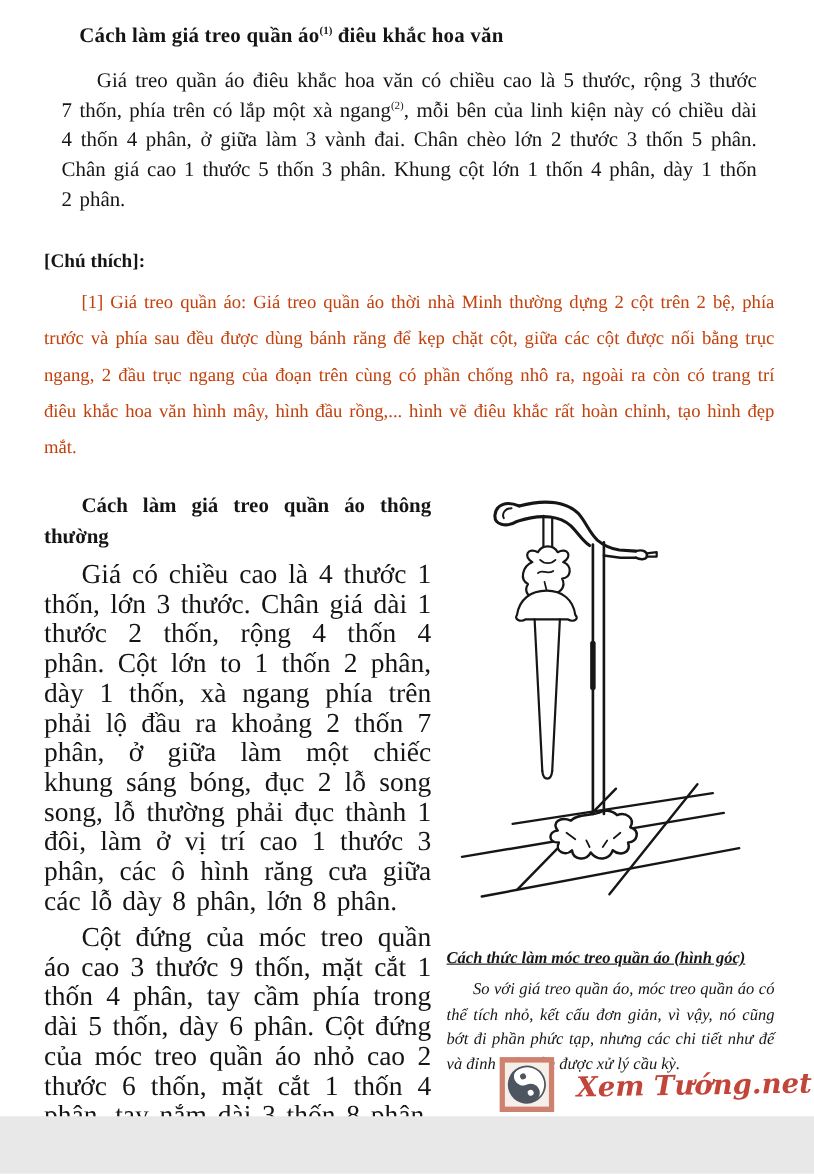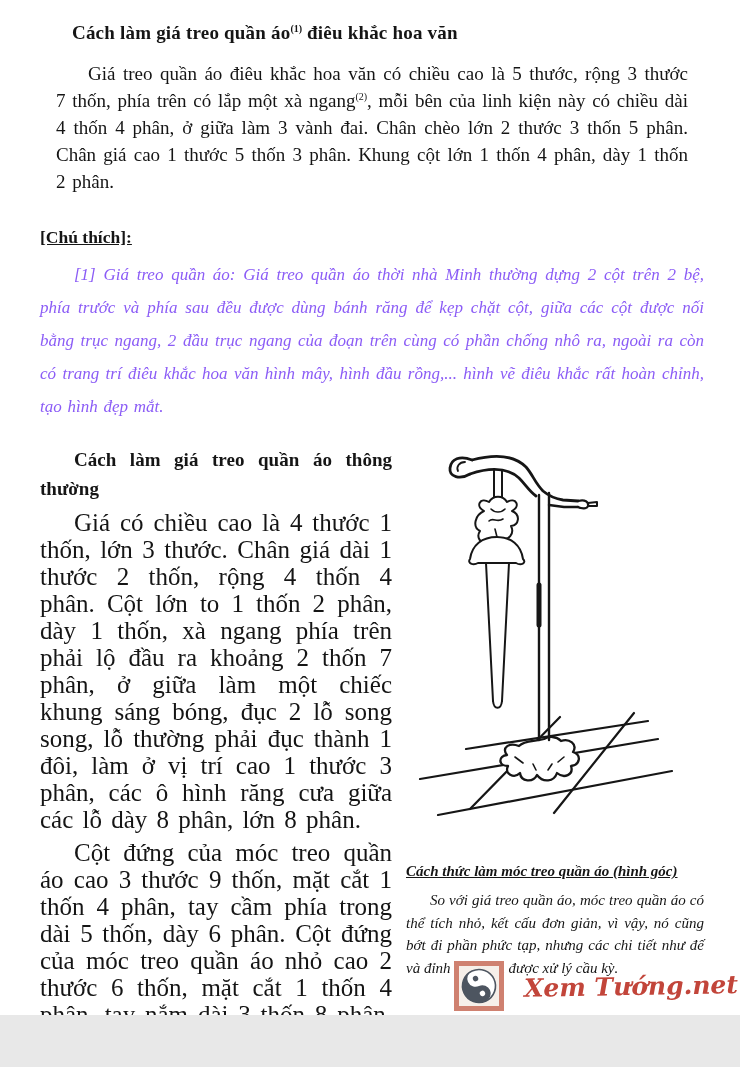--- a/index.html
+++ b/index.html
@@ -17,25 +17,25 @@
   sup{font-size:10px;line-height:0;vertical-align:super;letter-spacing:0;}
   .h1{
     font-size:19px;font-weight:bold;margin:0 0 10px 0;
     text-indent:32px;letter-spacing:0.2px;
   }
   .para-main{
     font-size:19px;line-height:27px;margin:16px;
     text-align:justify;text-indent:32px;word-spacing:2px;
   }
   .notes-label{
-    font-size:17.5px;font-weight:bold;margin:32px 0 0 0;text-decoration:underline;
+    font-size:17.5px;font-weight:bold;margin:32px 0 0 0;
   }
   .note{
     font-size:17px;line-height:33px;margin:10px 0 0 0;
-    text-align:justify;text-indent:34px;color:#8b5cf6;word-spacing:1.5px;font-style:italic;
+    text-align:justify;text-indent:34px;color:#c2410c;word-spacing:1.5px;
   }
   .cols{display:flex;gap:12px;margin-top:14px;}
   .col-left{width:352px;flex:0 0 auto;}
   .col-right{flex:1 1 auto;min-width:0;}
   .h2{
     font-size:19px;font-weight:bold;line-height:29px;margin:8px 0 0 0;
     text-indent:34px;text-align:justify;word-spacing:4px;
   }
   .h3{margin-top:24px;}
   .para-col{

